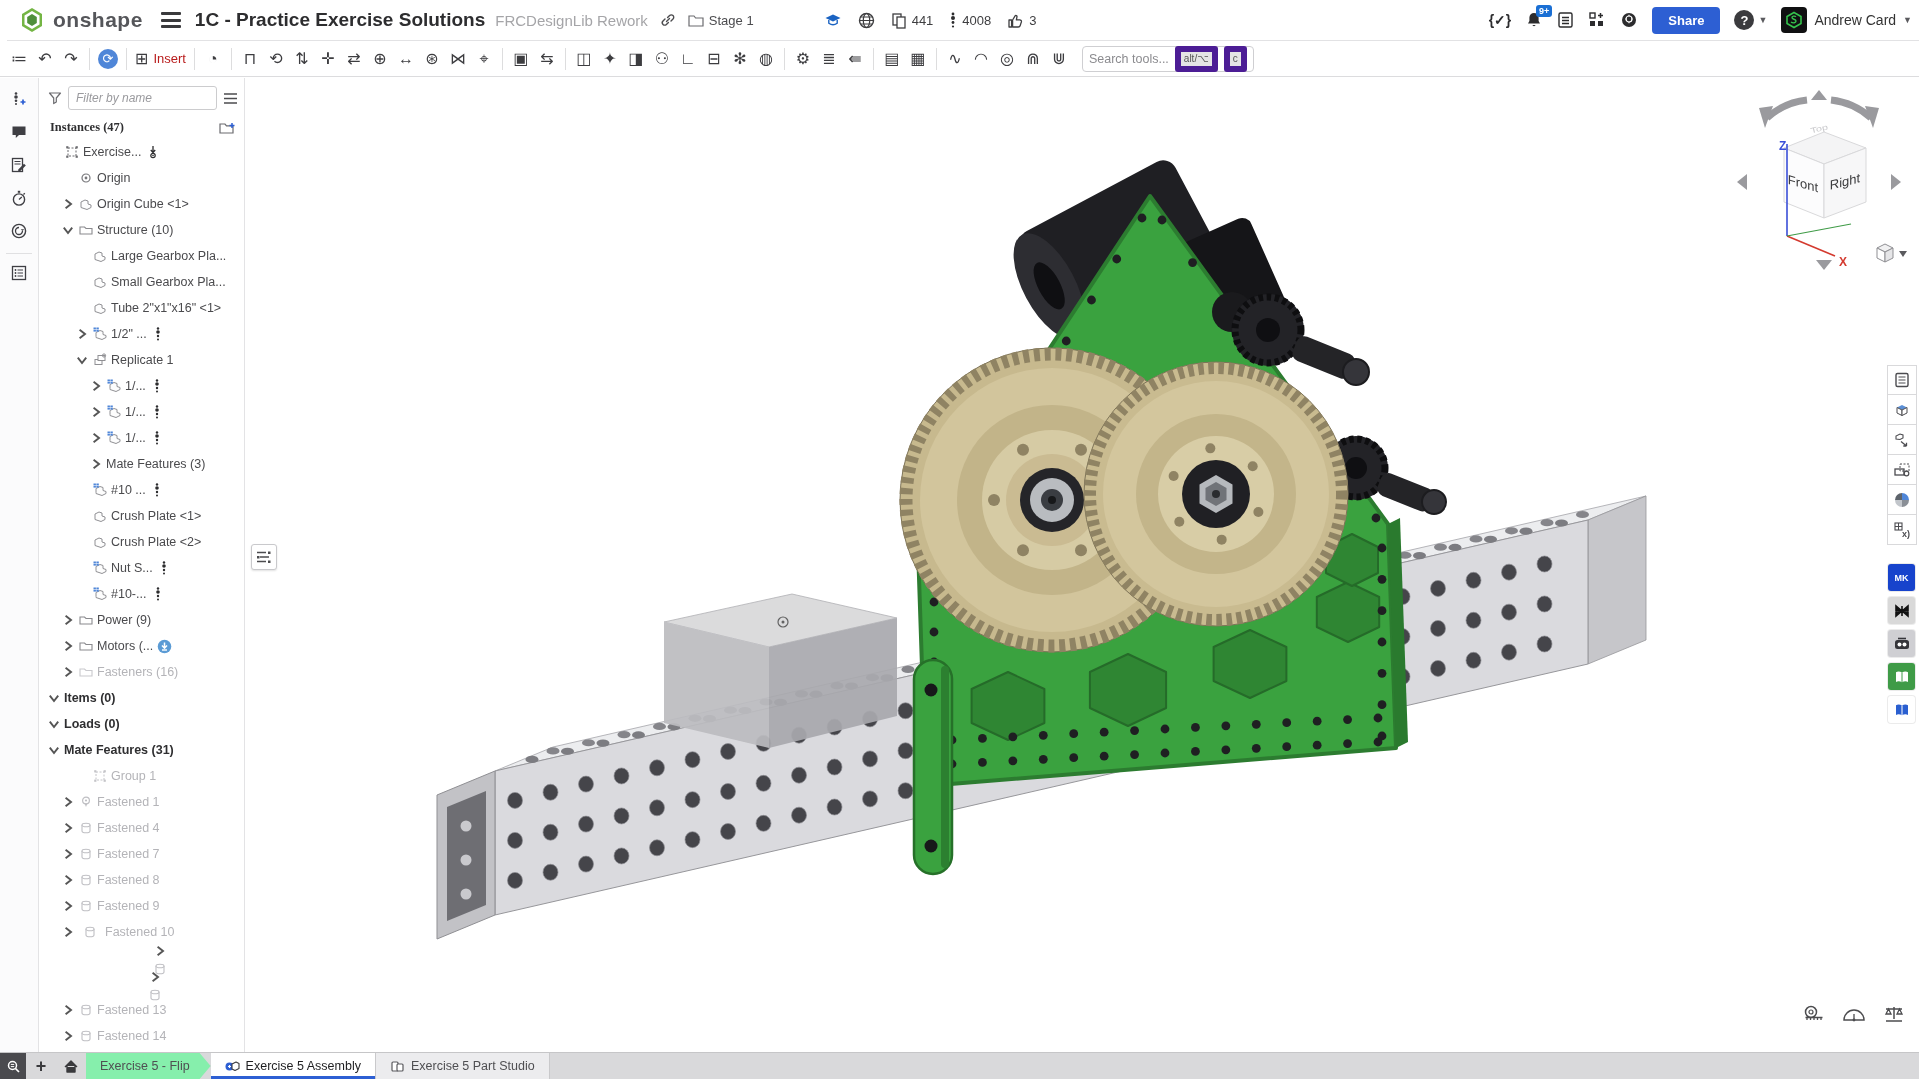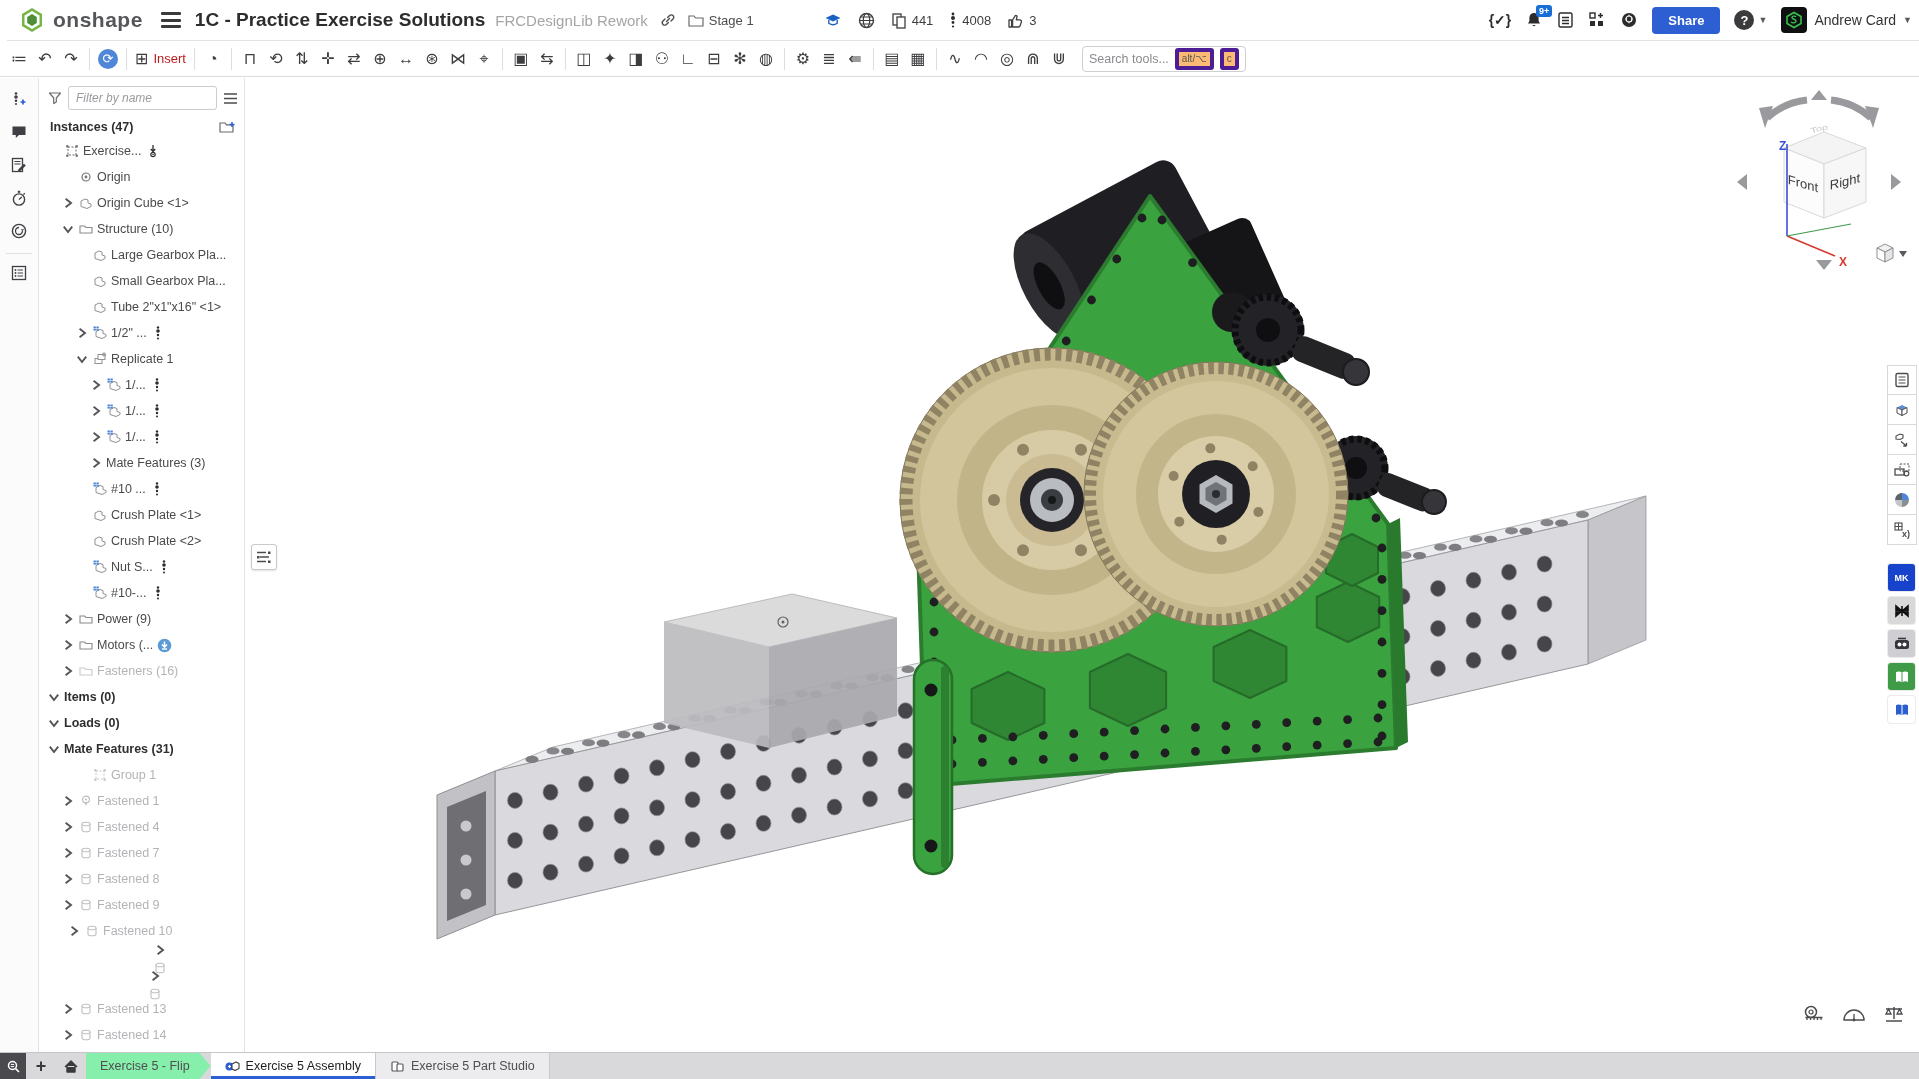--- a/index.html
+++ b/index.html
@@ -38,36 +38,36 @@
   .tb-btn{height:28px;min-width:26px;display:flex;align-items:center;justify-content:center;gap:5px;
           border-radius:3px;color:#3d3d40;padding:0 3px;}
   .tb-btn .g{font-size:16px;line-height:1;}
   .tb-btn.blue .g{background:#4f86d8;color:#fff;border-radius:50%;width:20px;height:20px;display:flex;
                   align-items:center;justify-content:center;font-size:13px;}
   .tb-label{font-size:13px;color:#b91c1c;}
   .tb-sep{width:1px;height:22px;background:#ddddde;margin:0 5px;}
   .search-tools{display:flex;align-items:center;gap:6px;border:1px solid #cfcfd2;border-radius:4px;
                 height:24px;padding:0 6px;margin-left:10px;}
   .search-tools .ph{font-size:12.5px;color:#8b8b8f;}
-  .kbd{font-size:10px;color:#555;border:4px solid #4c1d95;border-radius:3px;background:#fdba74;
+  .kbd{font-size:10px;color:#555;border:6px solid #4c1d95;border-radius:3px;background:#e5e5e5;
        padding:0 3px;line-height:14px;}
 
   
   #leftrail{position:absolute;left:0;top:78px;width:39px;height:975px;background:#fbfbfc;
             border-right:1px solid #e3e3e5;display:flex;flex-direction:column;align-items:center;padding-top:6px;box-sizing:border-box;}
   .rail-btn{width:30px;height:30px;display:flex;align-items:center;justify-content:center;border-radius:4px;margin-bottom:3px;}
   .rail-sep{width:26px;height:1px;background:#e0e0e2;margin:4px 0;}
 
   
   #leftpanel{position:absolute;left:40px;top:78px;width:205px;height:975px;background:#fff;
              border-right:1px solid #e3e3e5;box-sizing:border-box;overflow:hidden;}
   .filter-row{display:flex;align-items:center;gap:6px;padding:8px 6px 6px 8px;}
   .filter-input{flex:1;border:1px solid #ccccce;border-radius:3px;height:22px;display:flex;align-items:center;
                 padding:0 7px;font-size:12px;font-style:italic;color:#9a9a9e;background:#fff;}
-  .panel-header{display:flex;align-items:flex-end;justify-content:space-between;padding:4px 8px 4px 10px;}
+  .panel-header{display:flex;align-items:flex-end;justify-content:space-between;padding:4px 8px 4px 10px;font-family:Liberation Serif, serif;}
   .panel-header .ph-label{font-size:12.5px;font-weight:bold;color:#2f2f31;}
   #tree{font-size:12.5px;color:#4a4a4d;}
   .trow{height:26px;display:flex;align-items:center;gap:4px;white-space:nowrap;}
   .trow.gray{color:#b4b4b8;}
   .trow.bold .tlabel{font-weight:bold;color:#2f2f31;}
   .chev{width:12px;height:12px;flex:0 0 12px;}
   .sp{width:12px;flex:0 0 12px;}
   .ticon{width:15px;height:15px;flex:0 0 15px;display:flex;align-items:center;justify-content:center;}
   .tlabel{overflow:hidden;text-overflow:ellipsis;}
 
@@ -820,21 +820,21 @@
           <path d="M3 1.5 7.5 5 3 8.5" fill="none" stroke="#555" stroke-width="1.6"></path>
         </svg>
         <span class="ticon">
           <svg width="14" height="14" viewBox="0 0 14 14">
             <path d="M3 4v6c0 1 1.8 1.8 4 1.8s4-.8 4-1.8V4" fill="#fff" stroke="#bfbfc3" stroke-width="1.1"></path>
             <ellipse cx="7" cy="4" rx="4" ry="1.8" fill="#fff" stroke="#bfbfc3" stroke-width="1.1"></ellipse>
           </svg>
         </span>
         <span class="tlabel">Fastened 9</span>
       </div>
-      <div class="trow gray" style="padding-left: 28px;">
+      <div class="trow gray" style="padding-left: 22px; gap: 8px;">
         <svg class="chev" viewBox="0 0 10 10">
           <path d="M3 1.5 7.5 5 3 8.5" fill="none" stroke="#555" stroke-width="1.6"></path>
         </svg>
         <span class="ticon">
           <svg width="14" height="14" viewBox="0 0 14 14">
             <path d="M3 4v6c0 1 1.8 1.8 4 1.8s4-.8 4-1.8V4" fill="#fff" stroke="#bfbfc3" stroke-width="1.1"></path>
             <ellipse cx="7" cy="4" rx="4" ry="1.8" fill="#fff" stroke="#bfbfc3" stroke-width="1.1"></ellipse>
           </svg>
         </span>
         <span class="tlabel">Fastened 10</span>

